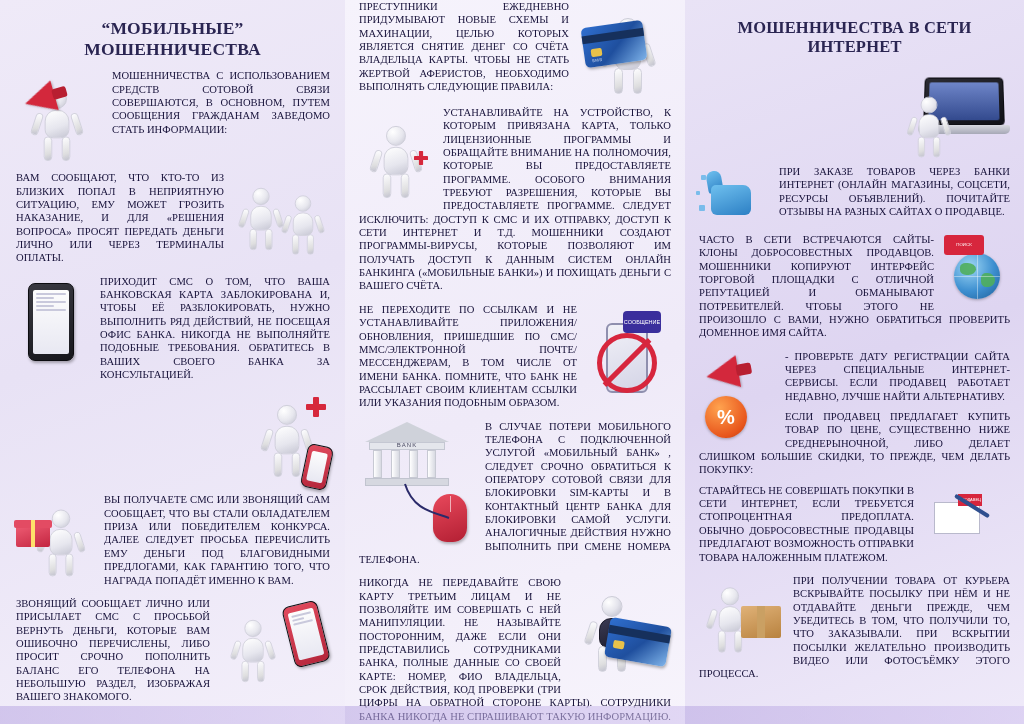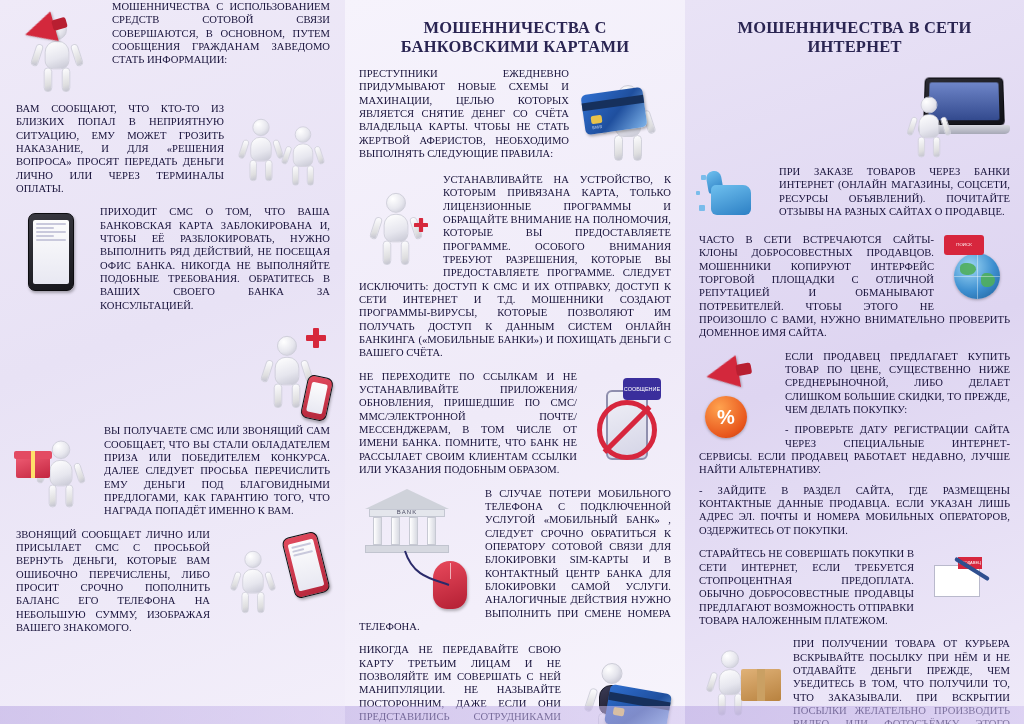--- a/index.html
+++ b/index.html
@@ -268,20 +268,21 @@
   .ill { margin: 0 0 4px 0; }
   .ill.left { float: left; margin: 2px 10px 4px 0; }
   .ill.right { float: right; margin: 2px 0 4px 10px; }
 </style>
 </head>
 <body>
 
 <div class="page">
 
   <div class="col col1">
+    <h1 class="title">“МОБИЛЬНЫЕ” МОШЕННИЧЕСТВА</h1>
 
     <div class="body">
 
       <div class="ill left" style="width:86px;height:96px;position:relative;">
         <div class="man" style="position:absolute;left:14px;top:16px;transform:scale(.95);">
           <div class="head"></div>
           <div class="torso"></div>
           <div class="arm l"></div>
           <div class="arm r"></div>
           <div class="leg l"></div>
@@ -380,29 +381,28 @@
         </div>
         <div class="phone red" style="position:absolute;right:6px;top:4px;width:36px;height:62px;transform:rotate(-14deg);">
           <div class="screen">
             <div class="ln"></div>
             <div class="ln s"></div>
             <div class="ln"></div>
           </div>
         </div>
       </div>
 
-      <p class="para">ЗВОНЯЩИЙ СООБЩАЕТ ЛИЧНО ИЛИ ПРИСЫЛАЕТ СМС С ПРОСЬБОЙ ВЕРНУТЬ ДЕНЬГИ, КОТОРЫЕ ВАМ ОШИБОЧНО ПЕРЕЧИСЛЕНЫ, ЛИБО ПРОСИТ СРОЧНО ПОПОЛНИТЬ БАЛАНС ЕГО ТЕЛЕФОНА НА НЕБОЛЬШУЮ СУММУ, ИЗОБРАЖАЯ ВАШЕГО ЗНАКОМОГО.</p>
+      <p class="para">ЗВОНЯЩИЙ СООБЩАЕТ ЛИЧНО ИЛИ ПРИСЫЛАЕТ СМС С ПРОСЬБОЙ ВЕРНУТЬ ДЕНЬГИ, КОТОРЫЕ ВАМ ОШИБОЧНО ПЕРЕЧИСЛЕНЫ, ЛИБО ПРОСИТ СРОЧНО ПОПОЛНИТЬ БАЛАНС ЕГО ТЕЛЕФОНА НА НЕБОЛЬШУЮ РАЗДЕЛ, ИЗОБРАЖАЯ ВАШЕГО ЗНАКОМОГО.</p>
       <div class="clearer"></div>
     </div>
   </div>
 
   <div class="divider d1"></div>
 
   <div class="col col2">
-    <h1 class="title">МОШЕННИЧЕСТВА С БАНКОВСКИМИ КАРТАМИ</h1>
 
     <div class="body">
 
       <div class="ill right" style="width:92px;height:100px;position:relative;">
         <div class="man" style="position:absolute;left:22px;top:16px;transform:scale(1);">
           <div class="head"></div>
           <div class="torso"></div>
           <div class="arm l"></div>
           <div class="arm r"></div>
           <div class="leg l"></div>
@@ -529,34 +529,33 @@
       <div class="ill right" style="width:66px;height:70px;position:relative;">
         <div class="globe" style="position:absolute;left:10px;top:18px;">
           <div class="land l1"></div>
           <div class="land l2"></div>
           <div class="mer"></div>
           <div class="par"></div>
         </div>
         <div style="position:absolute;left:0;top:0;width:40px;height:20px;background:#d7263d;color:#fff;font-size:4.4px;line-height:20px;text-align:center;border-radius:3px;font-family:'Liberation Sans',sans-serif;">ПОИСК</div>
       </div>
 
-      <p class="para">ЧАСТО В СЕТИ ВСТРЕЧАЮТСЯ САЙТЫ-КЛОНЫ ДОБРОСОВЕСТНЫХ ПРОДАВЦОВ. МОШЕННИКИ КОПИРУЮТ ИНТЕРФЕЙС ТОРГОВОЙ ПЛОЩАДКИ С ОТЛИЧНОЙ РЕПУТАЦИЕЙ И ОБМАНЫВАЮТ ПОТРЕБИТЕЛЕЙ. ЧТОБЫ ЭТОГО НЕ ПРОИЗОШЛО С ВАМИ, НУЖНО ВНИМАТЕЛЬНО ПРОВЕРИТЬ ДОМЕННОЕ ИМЯ САЙТА.</p>
+      <p class="para">ЧАСТО В СЕТИ ВСТРЕЧАЮТСЯ САЙТЫ-КЛОНЫ ДОБРОСОВЕСТНЫХ ПРОДАВЦОВ. МОШЕННИКИ КОПИРУЮТ ИНТЕРФЕЙС ТОРГОВОЙ ПЛОЩАДКИ С ОТЛИЧНОЙ РЕПУТАЦИЕЙ И ОБМАНЫВАЮТ ПОТРЕБИТЕЛЕЙ. ЧТОБЫ ЭТОГО НЕ ПРОИЗОШЛО С ВАМИ, НУЖНО ОБРАТИТЬСЯ ПРОВЕРИТЬ ДОМЕННОЕ ИМЯ САЙТА.</p>
       <div class="clearer"></div>
 
       <div class="ill left" style="width:76px;height:90px;position:relative;">
         <div class="megaphone" style="position:absolute;left:0;top:0;transform:rotate(-10deg) scale(.95);">
           <div class="cone"></div>
           <div class="handle"></div>
         </div>
         <div class="percent" style="position:absolute;left:6px;top:44px;">%</div>
       </div>
 
+      <p class="para tight">- ПРОВЕРЬТЕ ДАТУ РЕГИСТРАЦИИ САЙТА ЧЕРЕЗ СПЕЦИАЛЬНЫЕ ИНТЕРНЕТ-СЕРВИСЫ. ЕСЛИ ПРОДАВЕЦ РАБОТАЕТ НЕДАВНО, ЛУЧШЕ НАЙТИ АЛЬТЕРНАТИВУ.</p>
       <p class="para tight">ЕСЛИ ПРОДАВЕЦ ПРЕДЛАГАЕТ КУПИТЬ ТОВАР ПО ЦЕНЕ, СУЩЕСТВЕННО НИЖЕ СРЕДНЕРЫНОЧНОЙ, ЛИБО ДЕЛАЕТ СЛИШКОМ БОЛЬШИЕ СКИДКИ, ТО ПРЕЖДЕ, ЧЕМ ДЕЛАТЬ ПОКУПКУ:</p>
-      <p class="para tight">- ПРОВЕРЬТЕ ДАТУ РЕГИСТРАЦИИ САЙТА ЧЕРЕЗ СПЕЦИАЛЬНЫЕ ИНТЕРНЕТ-СЕРВИСЫ. ЕСЛИ ПРОДАВЕЦ РАБОТАЕТ НЕДАВНО, ЛУЧШЕ НАЙТИ АЛЬТЕРНАТИВУ.</p>
-      <p class="para">- ЗАЙДИТЕ В РАЗДЕЛ САЙТА, ГДЕ РАЗМЕЩЕНЫ КОНТАКТНЫЕ ДАННЫЕ ПРОДАВЦА. ЕСЛИ УКАЗАН ЛИШЬ АДРЕС ЭЛ. ПОЧТЫ И НОМЕРА МОБИЛЬНЫХ ОПЕРАТОРОВ, ОЗДЕРЖИТЕСЬ ОТ ПОКУПКИ.</p>
       <div class="clearer"></div>
 
       <div class="ill right" style="width:86px;height:62px;position:relative;">
         <div class="pen" style="position:absolute;left:10px;top:8px;">
           <div class="paper"></div>
           <div class="red">ПРОДАВЕЦ</div>
           <div class="stick"></div>
         </div>
       </div>
 

